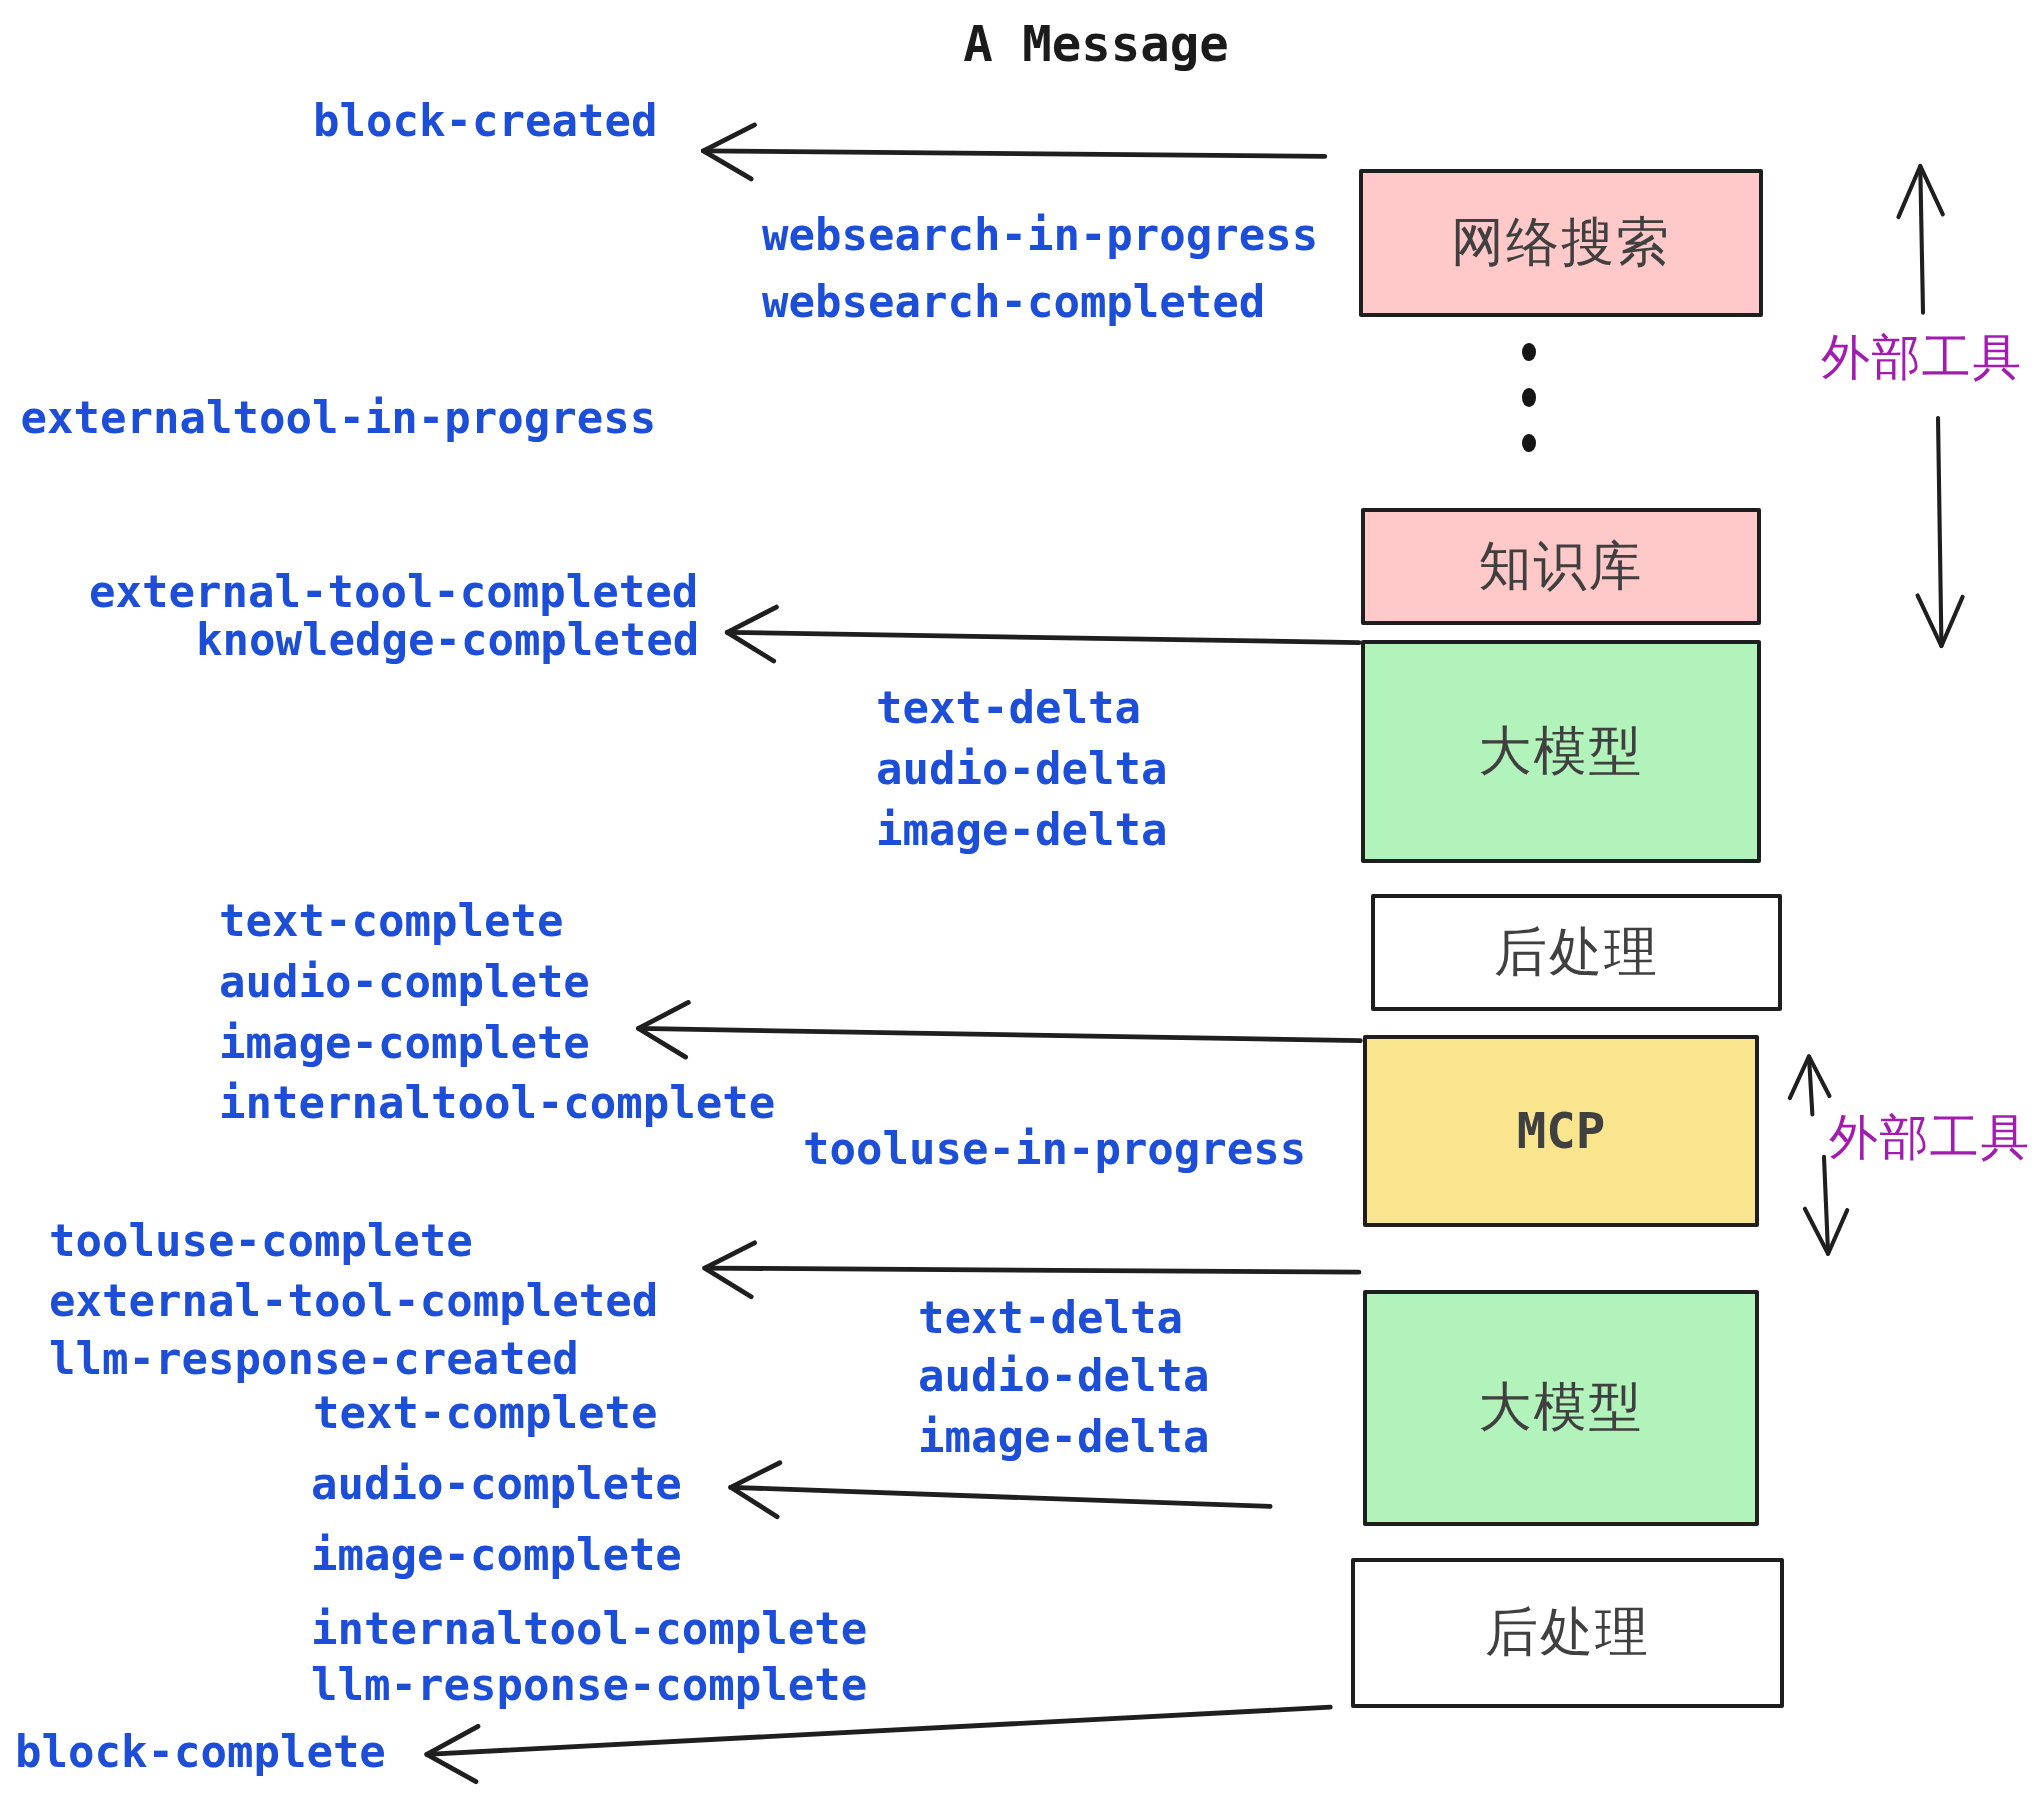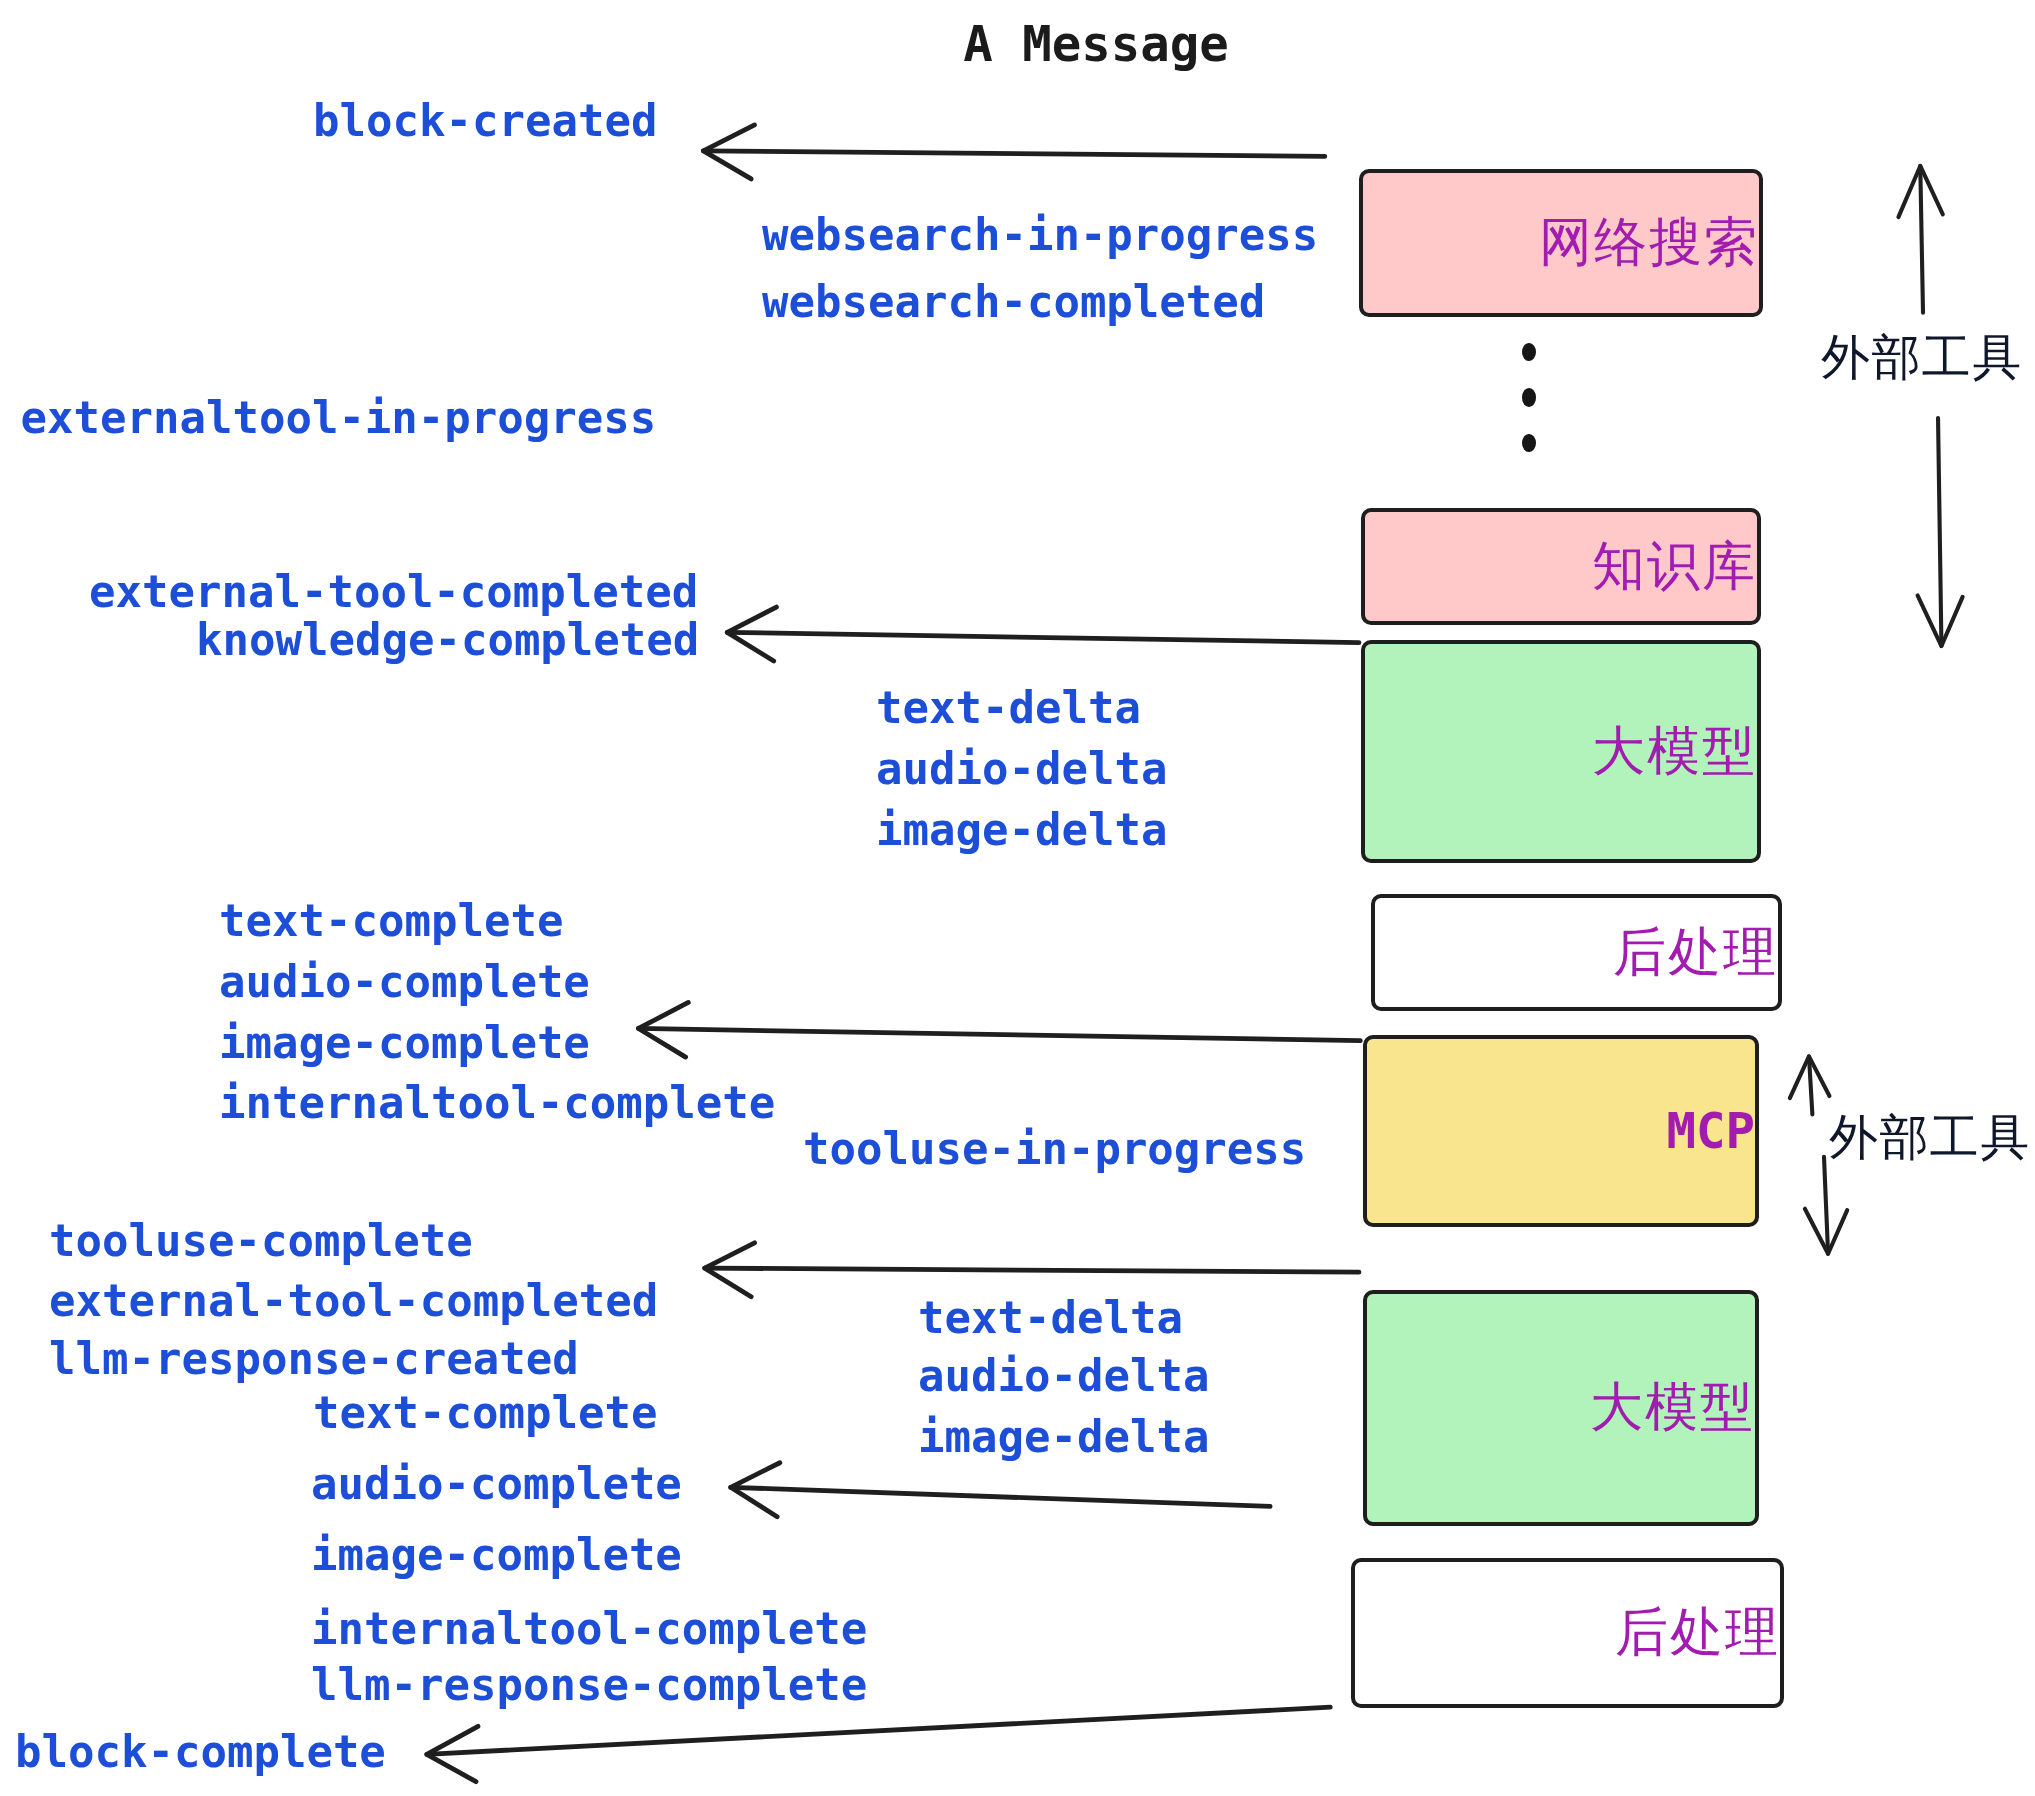--- a/index.html
+++ b/index.html
@@ -26,45 +26,45 @@
     transform:translate(-50%,-50%);
     font-family:"DejaVu Sans Mono", monospace;
     font-weight:bold;
     font-size:49px;
     white-space:nowrap;
     color:#1b1b1b;
   }
   .box{
     position:absolute;
     border:4.1px solid #1e1e1e;
-    border-radius:10px;
-    display:flex;align-items:center;justify-content:flex-end;
+    border-radius:2px;
+    display:flex;align-items:center;justify-content:center;
     box-sizing:border-box;
     font-family:"Liberation Sans","DejaVu Sans",sans-serif;
     font-size:53px;
-    color:#a21caf;
+    color:#404040;
     letter-spacing:2px;
   }
   .box.pink{background:#ffc9c9;}
   .box.green{background:#b2f2bb;}
   .box.yellow{background:#fae58f;}
   .box.white{background:#ffffff;}
   .box.mcp-font{
     font-family:"DejaVu Sans Mono", monospace;
     font-weight:bold;
     font-size:49px;
     letter-spacing:0;
   }
   .side-label{
     position:absolute;
     transform:translateY(-50%);
     font-family:"Liberation Sans","DejaVu Sans",sans-serif;
     font-size:49px;
     white-space:nowrap;
-    color:#0f172a;
+    color:#a21caf;
     letter-spacing:1.4px;
   }
   .dots{
     position:absolute;
     display:flex;flex-direction:column;align-items:center;gap:27px;
   }
   .dot{width:13.7px;height:18.4px;border-radius:50%;background:#161616;}
 </style>
 </head>
 <body>

